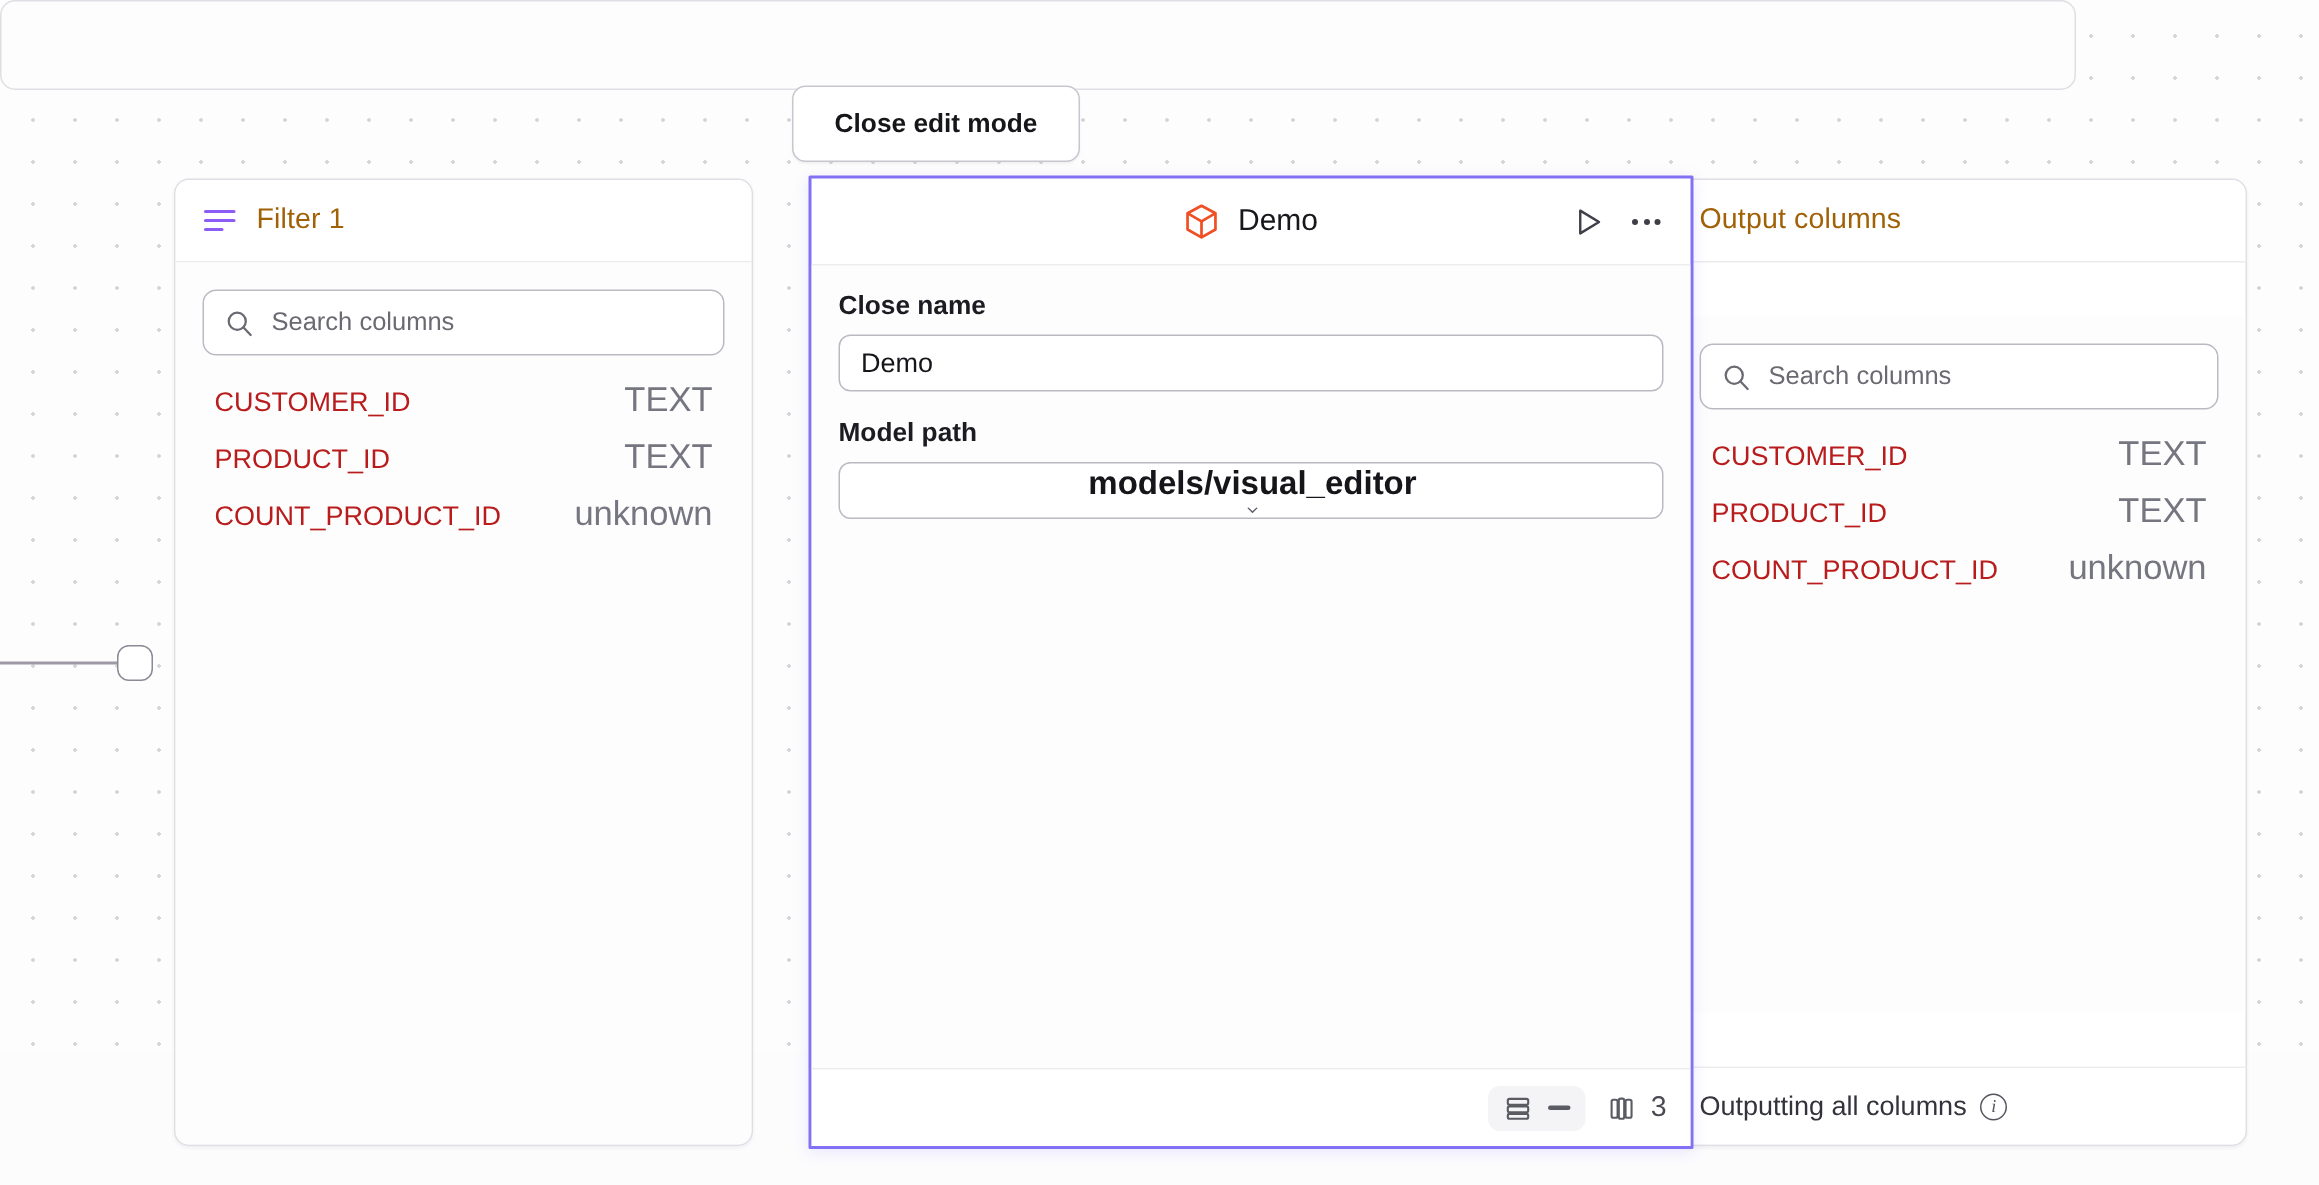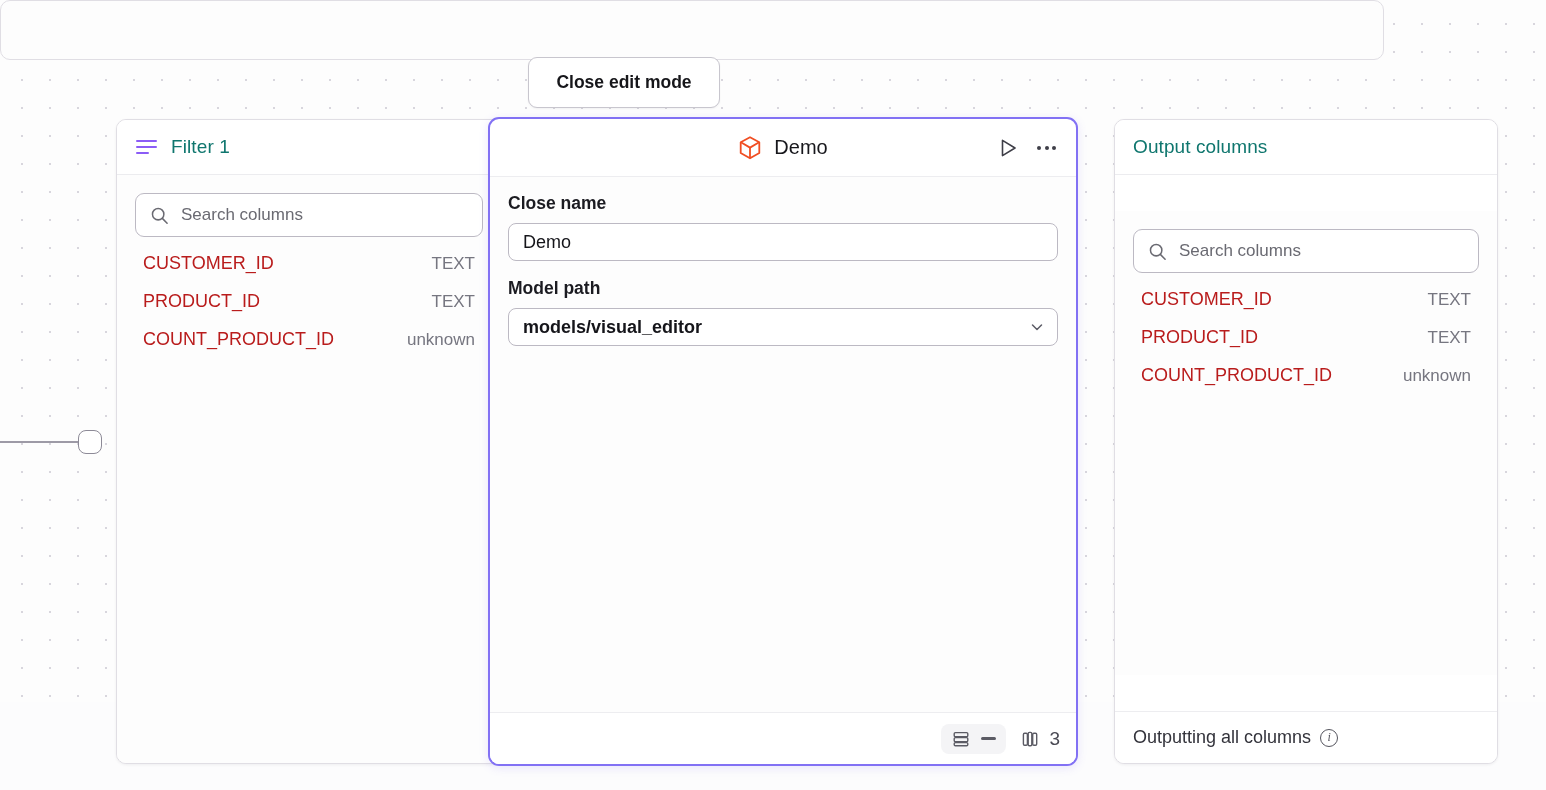--- a/index.html
+++ b/index.html
@@ -86,21 +86,21 @@
     height: 55px;
     flex: 0 0 55px;
     display: flex;
     align-items: center;
     padding: 0 18px;
     border-bottom: 1.1px solid #ececef;
     background: #ffffff;
   }
   .panel-title {
     font-size: 19px;
-    color: #0f766e;
+    color: #a16207;
     letter-spacing: 0.1px;
   }
   .panel-body {
     flex: 1 1 auto;
     padding: 18px 18px 0 18px;
     background: #fdfdfd;
     overflow: hidden;
   }
 
   
@@ -132,21 +132,21 @@
     justify-content: space-between;
     height: 38px;
     padding: 0 8px;
   }
   .col-name {
     font-size: 18px;
     color: #b91c1c;
     white-space: nowrap;
   }
   .col-type {
-    font-size: 17px;
+    font-size: 23px;
     color: #767680;
     white-space: nowrap;
   }
 
   
   #panel-filter {
     left: 116px;
     top: 119px;
     width: 386px;
     height: 645px;
@@ -164,26 +164,26 @@
     height: 2.6px;
     border-radius: 2px;
     background: #8b5cf6;
   }
   .filter-icon i:nth-child(1) { width: 21px; }
   .filter-icon i:nth-child(2) { width: 21px; }
   .filter-icon i:nth-child(3) { width: 13px; margin-right: 8px; }
 
   
   #panel-demo {
-    left: 488px;
+    left: 539px;
     top: 117px;
     width: 590px;
     height: 649px;
     border: 2.4px solid #8271f4;
-    border-radius: 11px;
+    border-radius: 1px;
     box-shadow: 0 2px 10px rgba(110,90,240,0.14);
     z-index: 20;
   }
   .demo-head {
     height: 58px;
     flex: 0 0 58px;
     display: flex;
     align-items: center;
     padding: 0 18px;
     border-bottom: 1.1px solid #ededf0;
@@ -255,24 +255,25 @@
     cursor: text;
   }
   .select-input {
     height: 38px;
     border: 1.3px solid #bcb9c3;
     border-radius: 8px;
     background: #ffffff;
     display: flex;
     align-items: center;
     padding: 0 12px 0 14px;
-    font-size: 18px;
+    font-size: 22px;
     font-weight: bold;
     color: #15151a;
     cursor: pointer;
+    flex-direction: column;
   }
   .select-input .sel-val { flex: 1 1 auto; }
 
   .demo-footer {
     flex: 0 0 52px;
     height: 52px;
     border-top: 1.1px solid #ededf0;
     background: #ffffff;
     display: flex;
     align-items: center;

